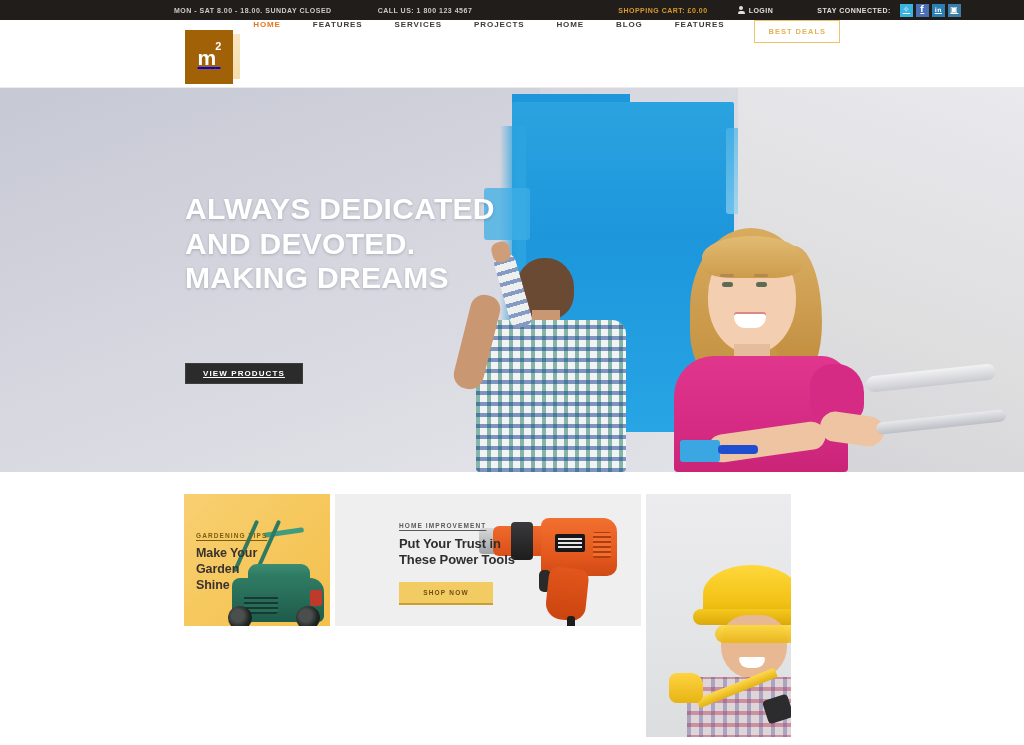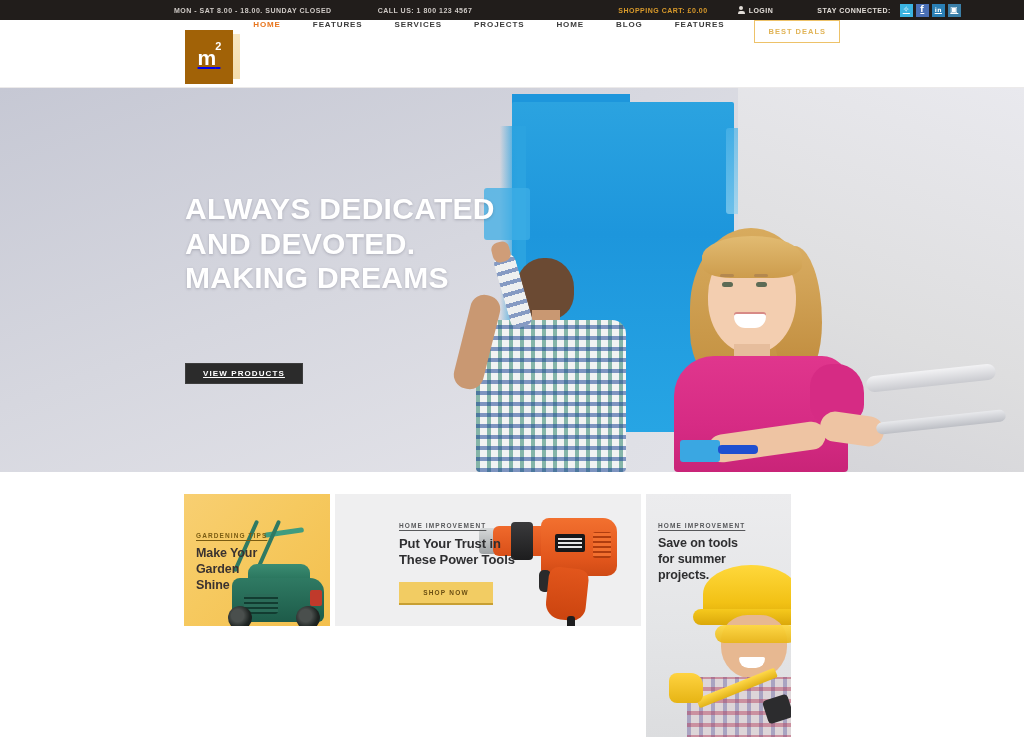--- a/index.html
+++ b/index.html
@@ -558,28 +558,20 @@
         <span class="body2"></span>
         <span class="label"></span>
         <span class="vents"></span>
         <span class="trigger"></span>
         <span class="grip"></span>
         <span class="cord"></span>
       </div>
     </div>
 
     <div class="card c-summer">
-      <div class="body">
-        <div class="kicker">HOME IMPROVEMENT</div>
-        <div class="title">
-          <span>Save on tools</span><br>
-          <span>for summer</span><br>
-          <span>projects.</span>
-        </div>
-      </div>
       <div class="worker">
         <span class="helmet"></span>
         <span class="helmet-brim"></span>
         <span class="face2"></span>
         <span class="goggles"></span>
         <span class="smile2"></span>
         <span class="shirt3"></span>
         <span class="tape"></span>
         <span class="tape-box"></span>
         <span class="glove"></span>

